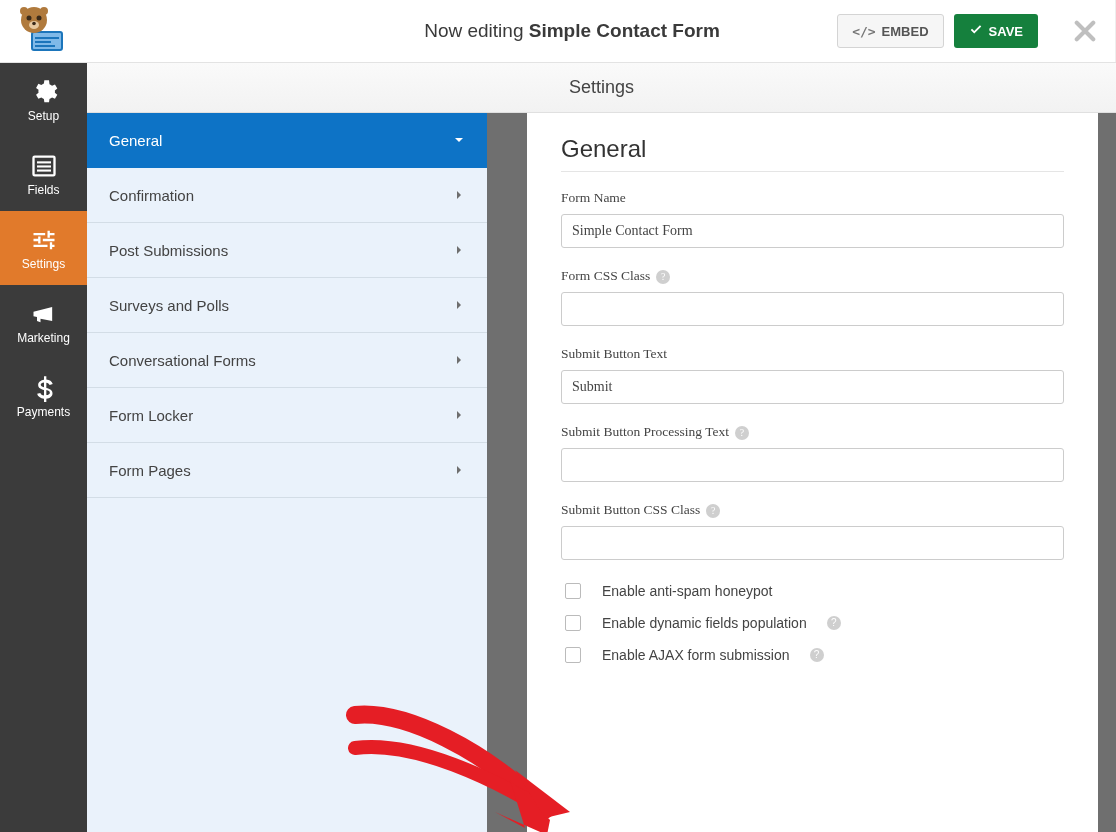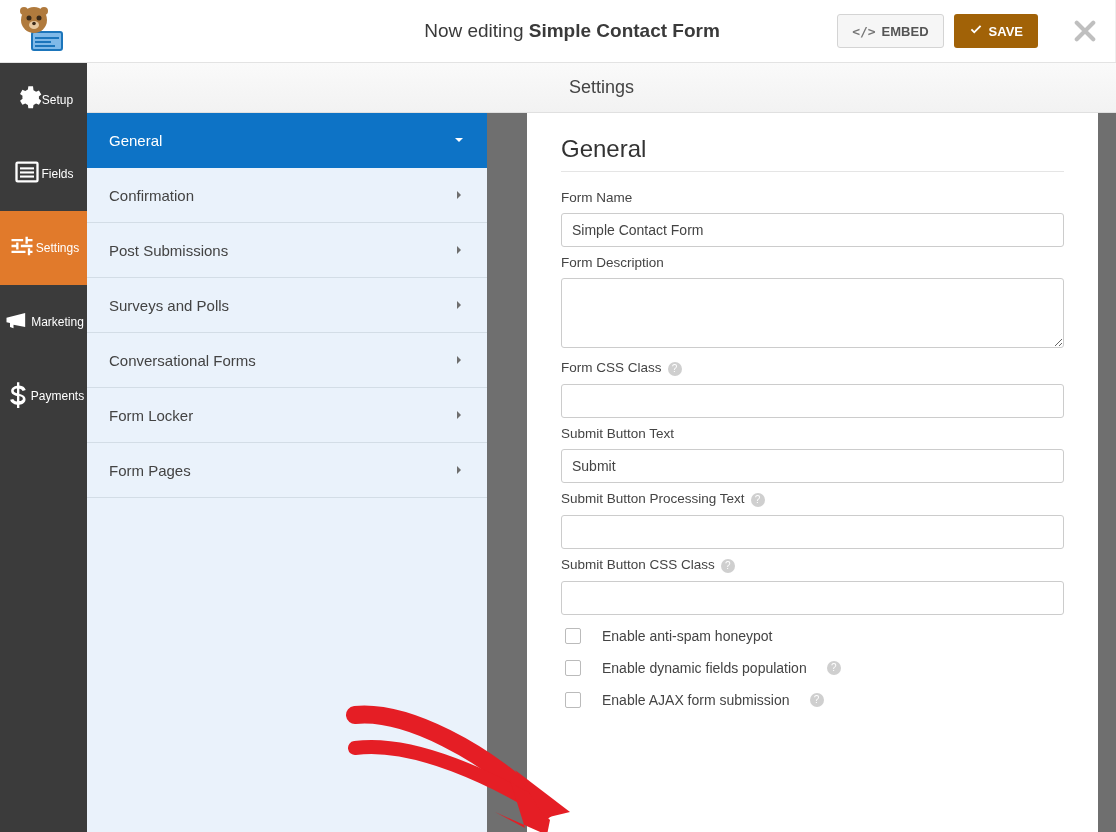--- a/index.html
+++ b/index.html
@@ -8,29 +8,29 @@
 
   
   .topbar { height: 63px; border-bottom: 1px solid #e3e3e3; display: flex; align-items: center; position: relative; background: #fff; padding-left: 29px; }
   .topbar-inner { flex: 1; display: flex; align-items: center; justify-content: center; border-right: 1px solid #eee; height: 100%; }
   .topbar-logo { position: absolute; left: 12px; top: 4px; }
   .topbar-title { font-size: 19px; color: #3a3a3a; }
   .topbar-title strong { font-weight: 700; }
   .topbar-buttons { position: absolute; right: 78px; top: 14px; display: flex; gap: 10px; }
   .btn { height: 34px; padding: 0 14px; border-radius: 3px; font-size: 13px; font-weight: 600; display: inline-flex; align-items: center; gap: 6px; cursor: pointer; border: 1px solid transparent; }
   .btn-embed { background: #f6f6f6; border-color: #d4d4d4; color: #555; }
-  .btn-save  { background: #a16207; color: #fff; }
+  .btn-save  { background: #15803d; color: #fff; }
   .topbar-close { position: absolute; right: 20px; top: 18px; color: #bfbfbf; font-size: 26px; font-weight: 700; cursor: pointer; }
 
   
   .main { display: flex; height: calc(100% - 63px); }
 
   
   .nav { width: 87px; background: #3b3b3b; display: flex; flex-direction: column; }
-  .nav-item { display: flex; flex-direction: row; align-items: center; justify-content: center; height: 74px; color: #fff; font-size: 12px; cursor: pointer; }
+  .nav-item { display: flex; flex-direction: column; align-items: center; justify-content: center; height: 74px; color: #fff; font-size: 12px; cursor: pointer; }
   .nav-item.active { background: #e17a2b; }
   .nav-item svg { width: 28px; height: 28px; fill: #fff; margin-bottom: 4px; }
   .nav-item span { line-height: 1; }
 
   
   .content { flex: 1; display: flex; flex-direction: column; background: #6f6f6f; }
 
   .content-header { height: 50px; background: linear-gradient(#fafafa, #f2f2f2); border-bottom: 1px solid #e0e0e0; display: flex; align-items: center; justify-content: center; font-size: 18px; color: #444; }
 
   .content-body { flex: 1; display: flex; background: #701a75; overflow: hidden; }
@@ -44,21 +44,21 @@
 
   
   .gap { width: 40px; background: #6f6f6f; }
 
   
   .panel-wrap { flex: 1; background: #6f6f6f; display: flex; }
   .panel { flex: 1; background: #fff; padding: 22px 34px; overflow-y: auto; }
   .panel h1 { font-size: 24px; font-weight: 400; color: #333; margin: 0 0 8px 0; }
   .panel hr { border: none; border-top: 1px solid #e5e5e5; margin: 8px 0 18px; }
 
-  .field { margin-bottom: 8px; }
+  .field { margin-bottom: 20px; font-family: Liberation Serif, serif; }
   .field-label { display: block; font-size: 13.5px; color: #444; margin-bottom: 8px; }
   .field-label .help { display:inline-block; width:14px; height:14px; border-radius:50%; background:#cfcfcf; color:#fff; font-size:10px; text-align:center; line-height:14px; margin-left:6px; }
   .field input[type=text], .field textarea { width: 100%; border: 1px solid #ccc; border-radius: 3px; padding: 8px 10px; font-size: 14px; color: #444; font-family: inherit; }
   .field textarea { height: 70px; resize: both; }
 
   .check-row { display:flex; align-items:center; gap:18px; margin: 10px 0; font-size: 14px; color: #444; }
   .check-row input[type=checkbox]{ width:16px; height:16px; border:1px solid #bbb; appearance:none; border-radius:2px; cursor:pointer; }
   .check-row .help { display:inline-block; width:14px; height:14px; border-radius:50%; background:#cfcfcf; color:#fff; font-size:10px; text-align:center; line-height:14px; margin-left:2px; }
 
   .right-scroll-rail { width: 18px; background: #6f6f6f; }
@@ -209,24 +209,20 @@
       <div class="panel-wrap">
         <div class="panel">
           <h1>General</h1>
           <hr>
 
           <div class="field">
             <label class="field-label">Form Name</label>
             <input type="text" value="Simple Contact Form" style="">
           </div>
 
-          <div class="field">
-            <label class="field-label">Form Description</label>
-            <textarea style=""></textarea>
-          </div>
 
           <div class="field">
             <label class="field-label">
               <span>Form CSS Class</span><span class="help">?</span>
             </label>
             <input type="text" value="" style="">
           </div>
 
           <div class="field">
             <label class="field-label">Submit Button Text</label>

